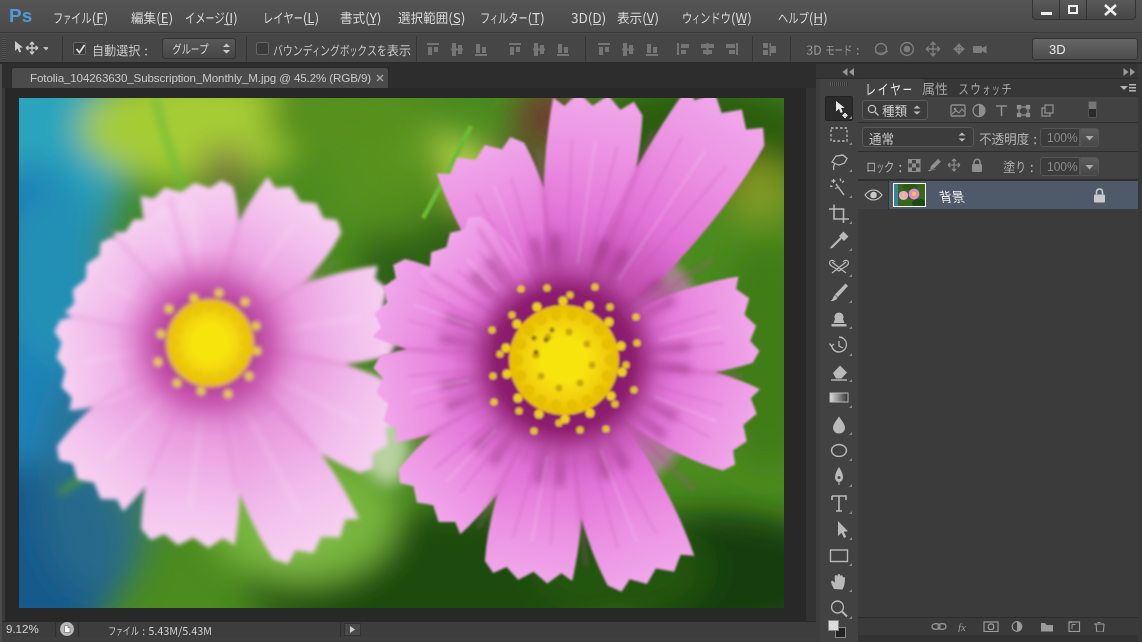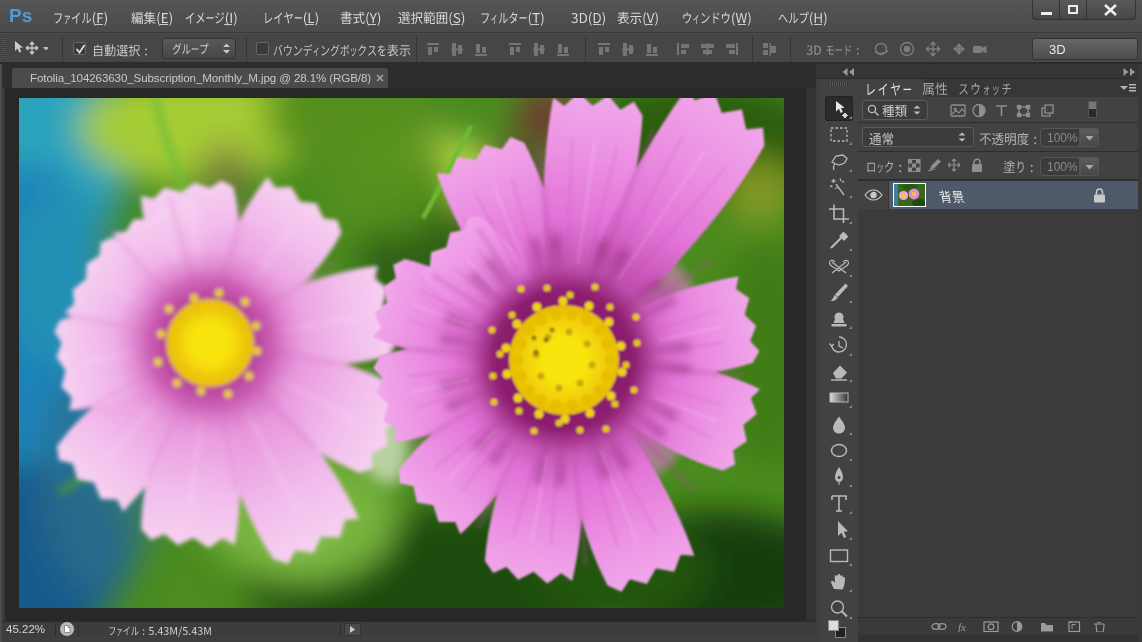--- a/index.html
+++ b/index.html
@@ -210,21 +210,21 @@
       <circle cx="87" cy="9" r="2"></circle>
     </g>
     <g fill="#7d7d7d" stroke="none">
       <rect x="101" y="6" width="9" height="7" rx="1"></rect>
       <path d="M110 8 l4.5 -2.5 v8 l-4.5 -2.5 Z"></path>
     </g>
   </svg>
 <div class="a" style="left:1032px;top:38px;width:106px;height:22px;background:linear-gradient(#666,#4d4d4d);border:1px solid #333;border-radius:3px;color:#e8e8e8;font-size:13px;padding:3px 0 0 16px">3D</div>
 <div class="a" style="left:2px;top:64px;width:814px;height:24px;background:#2d2d2d"></div>
 <div class="a" style="left:11px;top:67px;width:378px;height:21px;background:#4b4b4b;border-radius:3px 3px 0 0;border:1px solid #2a2a2a;border-bottom:none"></div>
-<div class="a" style="left:30px;top:71px;font-size:11.6px;color:#c8c8c8;white-space:nowrap;letter-spacing:-0.12px">Fotolia_104263630_Subscription_Monthly_M.jpg @ 28.1% (RGB/8)</div>
+<div class="a" style="left:30px;top:71px;font-size:11.6px;color:#c8c8c8;white-space:nowrap;letter-spacing:-0.12px">Fotolia_104263630_Subscription_Monthly_M.jpg @ 45.2% (RGB/9)</div>
 <svg class="a" style="left:376px;top:74px" width="8" height="8">
     <path d="M1 1 L7 7 M7 1 L1 7" stroke="#aaa" stroke-width="1.3"></path>
   </svg>
 <div class="a" style="left:2px;top:88px;width:814px;height:533px;background:#282828"></div>
 <div class="a" style="left:2px;top:88px;width:3px;height:533px;background:#3a3a3a"></div>
 <div class="a" style="left:806px;top:88px;width:10px;height:533px;background:#333"></div>
 <svg class="a" style="left:19px;top:98px" width="765" height="510" viewBox="0 0 765 510">
     <defs>
 <path id="petal" d="M0 -13 C-9 -17 -17 -28 -22 -46 C-26.5 -63 -28 -80 -27 -94 L-20 -91.5 L-13 -97 L-4 -93 L4 -97.5 L12 -93 L19 -96.5 L25 -92 C27 -78 25.5 -62 21 -45 C16 -28 9 -17 0 -13 Z"></path>
 <linearGradient id="petR" x1="0" y1="1" x2="0" y2="0">
@@ -533,21 +533,21 @@
       <circle cx="23" cy="-16" r="3.5" fill="#c09a08" fill-opacity="0.8"></circle>
       <circle cx="28" cy="5" r="3.5" fill="#c09a08" fill-opacity="0.8"></circle>
       <circle cx="16" cy="23" r="3.5" fill="#c09a08" fill-opacity="0.8"></circle>
       <circle cx="-18" cy="-20" r="2.5" fill="#4a3c06" fill-opacity="0.6"></circle>
       <circle cx="-28" cy="-8" r="2.5" fill="#4a3c06" fill-opacity="0.6"></circle>
       <circle cx="-12" cy="-30" r="2.5" fill="#4a3c06" fill-opacity="0.6"></circle>
       <circle cx="-30" cy="-22" r="2.5" fill="#4a3c06" fill-opacity="0.6"></circle>
     </g>
   </svg>
 <div class="a" style="left:2px;top:621px;width:814px;height:16px;background:#3d3d3d;border-top:1px solid #2a2a2a"></div>
-<div class="a" style="left:6px;top:623px;font-size:11.5px;color:#d6d6d6;white-space:nowrap;">45.22%</div>
+<div class="a" style="left:6px;top:623px;font-size:11.5px;color:#d6d6d6;white-space:nowrap;">9.12%</div>
 <div class="a" style="left:55px;top:621px;width:1px;height:16px;background:#2f2f2f"></div>
 <div class="a" style="left:60px;top:622px;width:14px;height:14px;background:#b9b9b9;border-radius:50%">
     <svg width="14" height="14">
       <path d="M4.5 3.5 h3.5 l2 2 v5 h-5.5 Z" fill="#fff" stroke="#777" stroke-width="0.8"></path>
       <path d="M8 3.5 v2 h2" fill="none" stroke="#777" stroke-width="0.8"></path>
     </svg>
   </div>
 <div class="a" style="left:78px;top:621px;width:1px;height:16px;background:#2f2f2f"></div>
 <div class="a" style="left:107px;top:624px">
     <svg width="106" height="14" viewBox="0 -11.2 106 14.3" style="overflow:visible">

